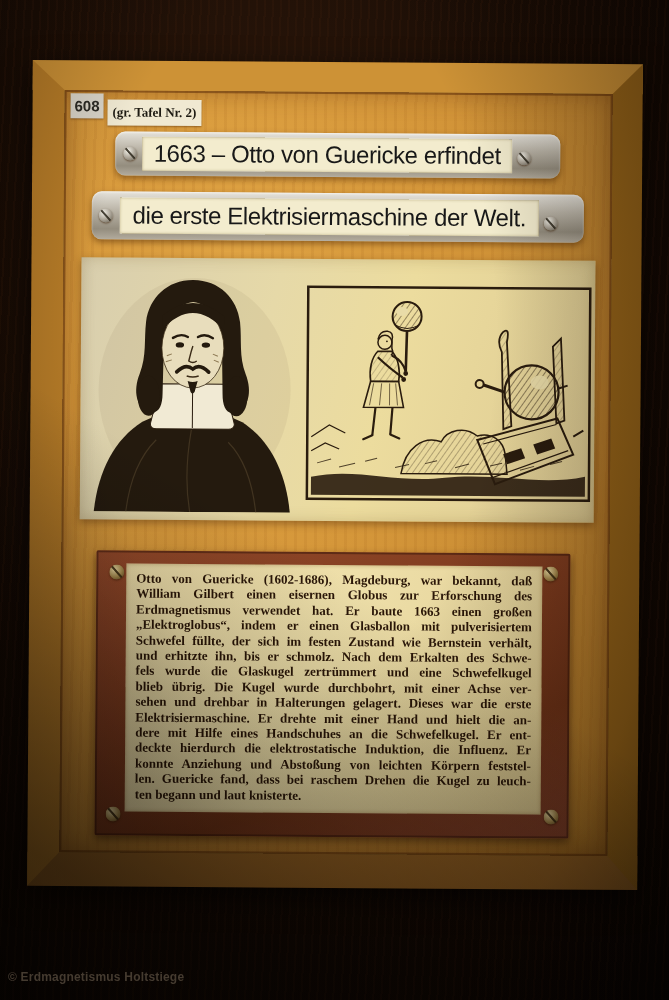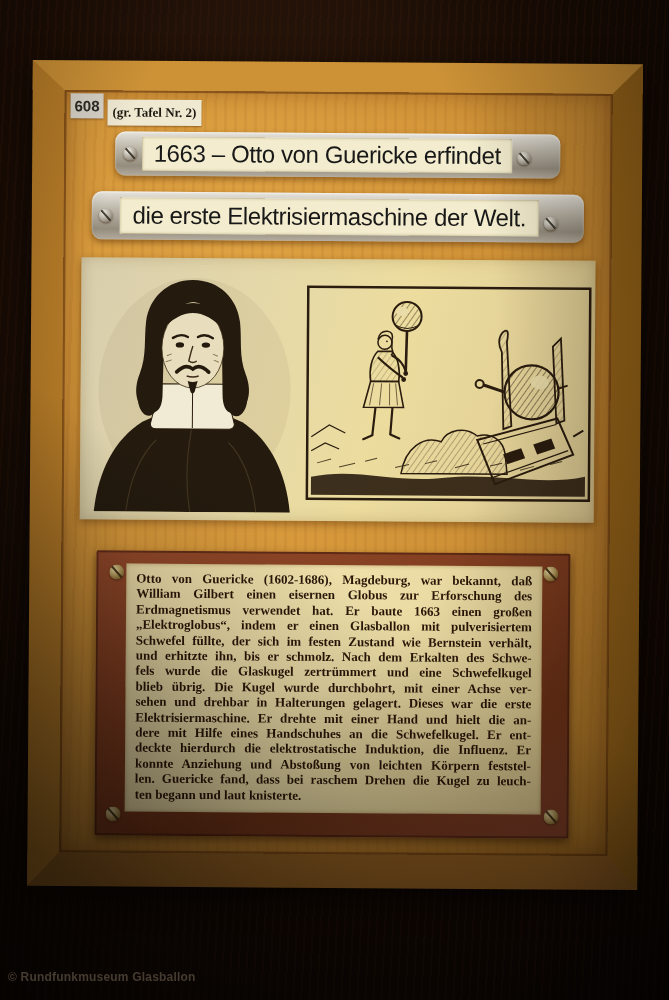--- a/index.html
+++ b/index.html
@@ -218,15 +218,15 @@
             <div class="plate-line last">ten begann und laut knisterte.</div>
           </div>
         <div class="screw brass" style="left:11px;top:256px;width:15px;height:15px;"></div>
         <div class="screw brass" style="left:449px;top:256px;width:15px;height:15px;"></div>
       </div>
 
     </div>
   </div>
 
   <div class="vignette"></div>
-  <div class="credit">© Rundfunkmuseum Glasballon</div>
+  <div class="credit">© Erdmagnetismus Holtstiege</div>
 
 </div>
 
 </body></html>

